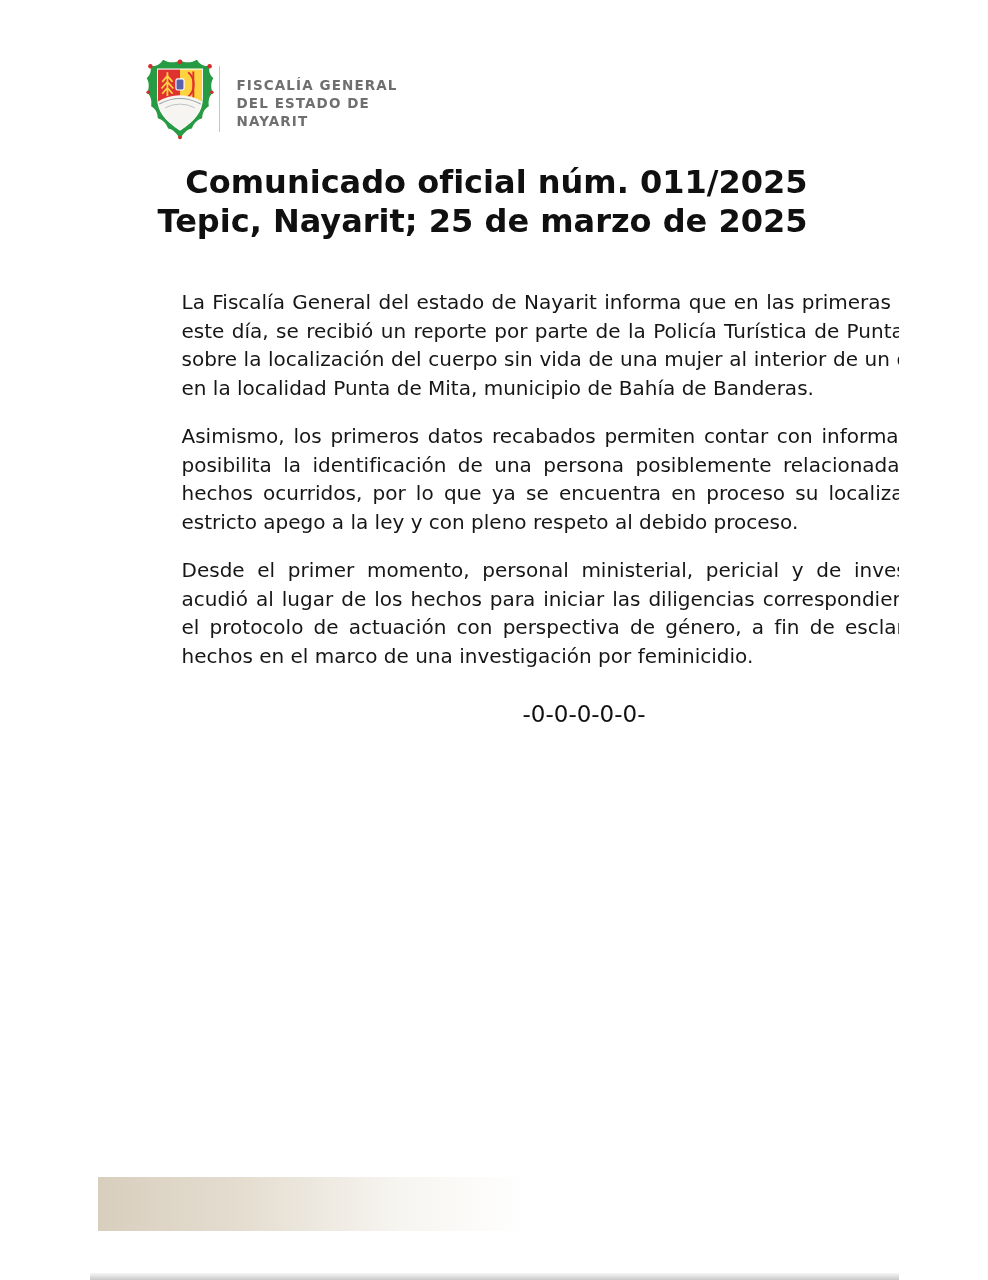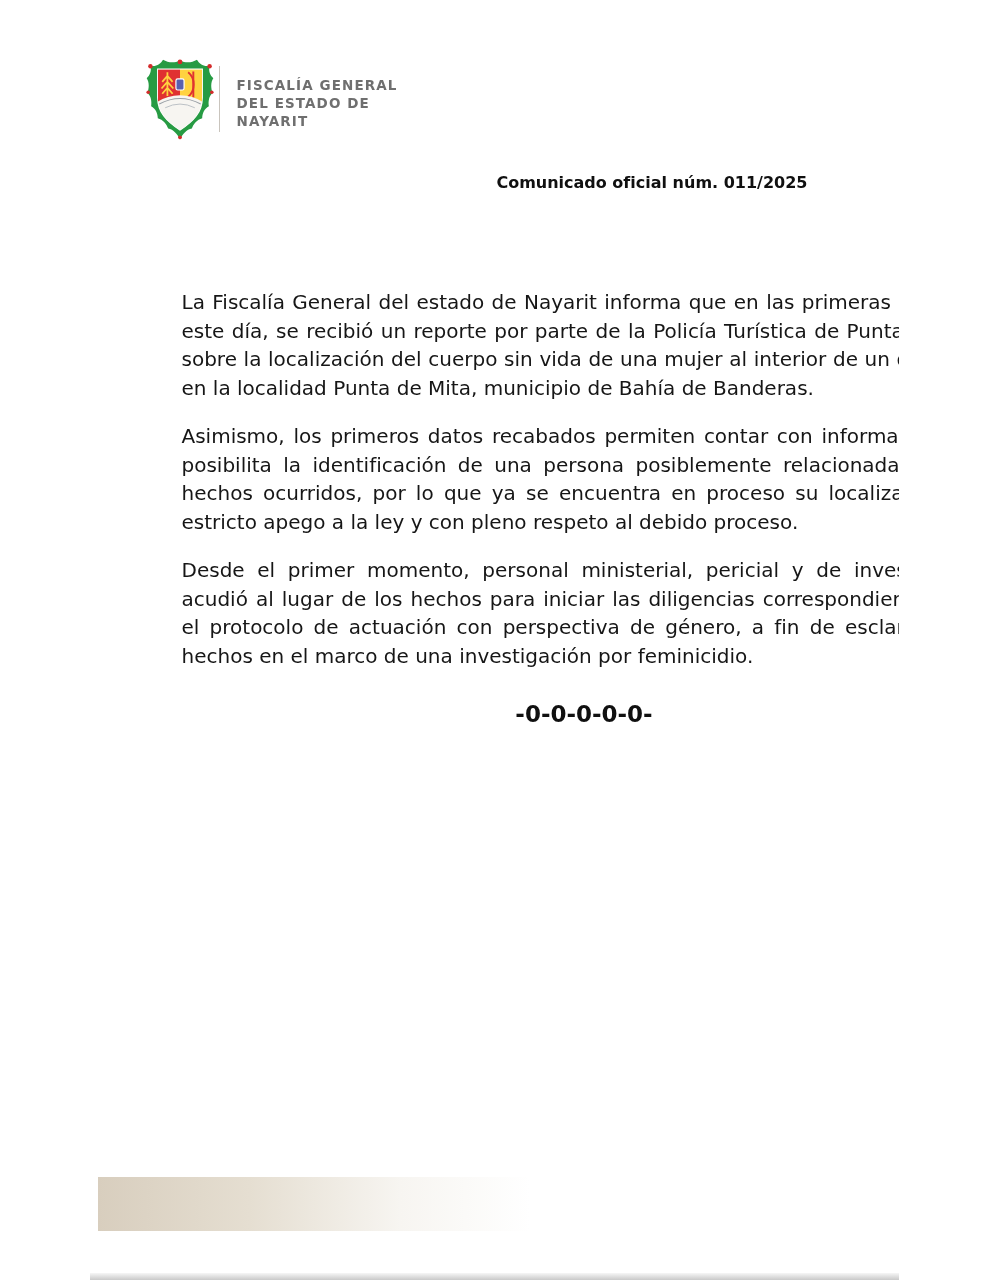--- a/index.html
+++ b/index.html
@@ -33,39 +33,39 @@
     letter-spacing: 1.1px; line-height: 18px;
     text-transform: uppercase;
   }
 
   
   .title-block {
     position: absolute; right: 91px; top: 163px;
     text-align: right;
     color: #101010;
     font-weight: bold;
-    font-size: 16px;
+    font-size: 32px;
     line-height: 39px;
   }
   .title-block .line { white-space: nowrap; }
 
   
   .body-text {
     position: absolute; left: 92px; top: 288px; width: 805px;
     color: #161616;
     font-size: 20px;
     line-height: 28.5px;
     text-align: justify;
     text-justify: inter-word;
   }
   .body-text p { margin: 0 0 20px 0; }
   .end-mark {
     margin-top: 30px;
     text-align: center;
-    font-weight: bold;
+    font-weight: normal;
     font-size: 23px;
     color: #101010;
   }
 
   
   .footer-gradient-bar {
     position: absolute; left: 8px; top: 1177px; width: 432px; height: 54px;
     background: linear-gradient(to right, #d8cebe 0%, #e5ded1 35%, #f7f5f1 70%, #ffffff 100%);
   }
   .crest-bottom { position: absolute; left: 884px; top: 1176px; width: 52px; height: 60px; }
@@ -119,20 +119,21 @@
     <div class="head-divider"></div>
     <div class="org-name">
       <div>FISCALÍA GENERAL</div>
       <div>DEL ESTADO DE</div>
       <div>NAYARIT</div>
     </div>
   </div>
 
   <div class="title-block">
     <div class="line">Comunicado oficial núm. 011/2025</div>
+    <div class="line">Tepic, Nayarit; 25 de marzo de 2025</div>
   </div>
 
   <div class="body-text">
     <p>La Fiscalía General del estado de Nayarit informa que en las primeras horas de este día, se recibió un reporte por parte de la Policía Turística de Punta de Mita sobre la localización del cuerpo sin vida de una mujer al interior de un domicilio en la localidad Punta de Mita, municipio de Bahía de Banderas.</p>
     <p>Asimismo, los primeros datos recabados permiten contar con información que posibilita la identificación de una persona posiblemente relacionada con los hechos ocurridos, por lo que ya se encuentra en proceso su localización, en estricto apego a la ley y con pleno respeto al debido proceso.</p>
     <p>Desde el primer momento, personal ministerial, pericial y de investigación acudió al lugar de los hechos para iniciar las diligencias correspondientes bajo el protocolo de actuación con perspectiva de género, a fin de esclarecer los hechos en el marco de una investigación por feminicidio.</p>
     <div class="end-mark">-0-0-0-0-0-</div>
   </div>
 
   <div class="footer-gradient-bar"></div>

